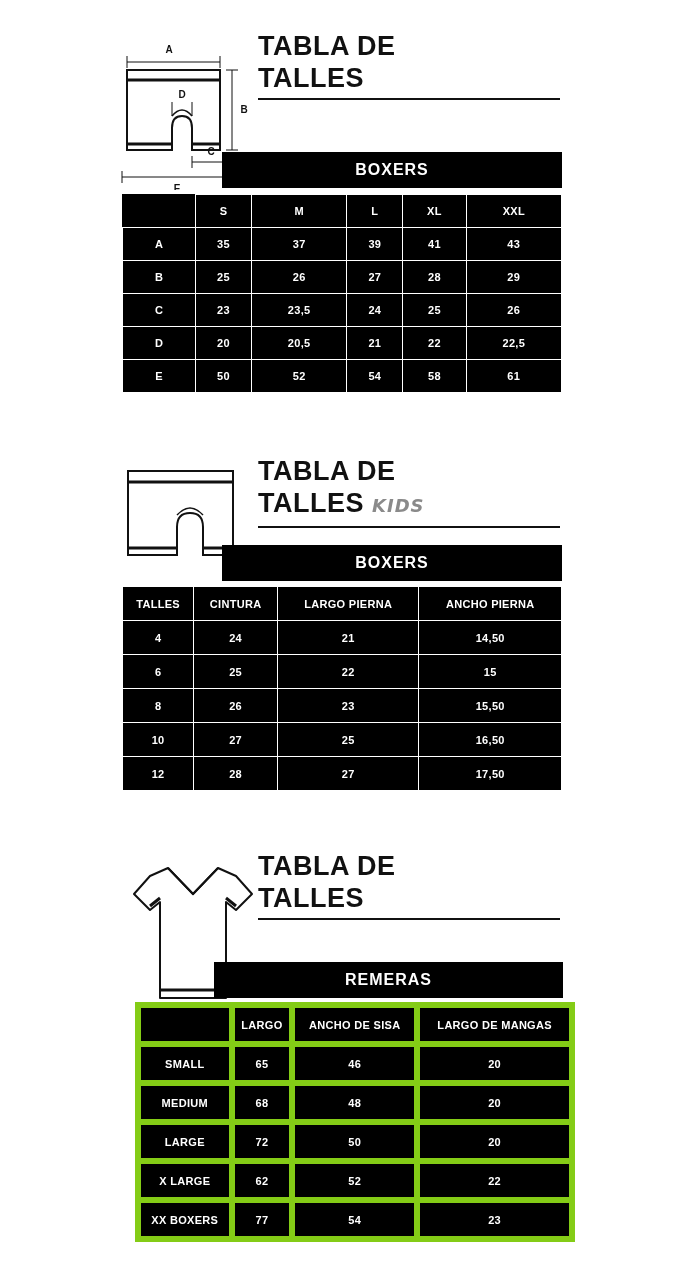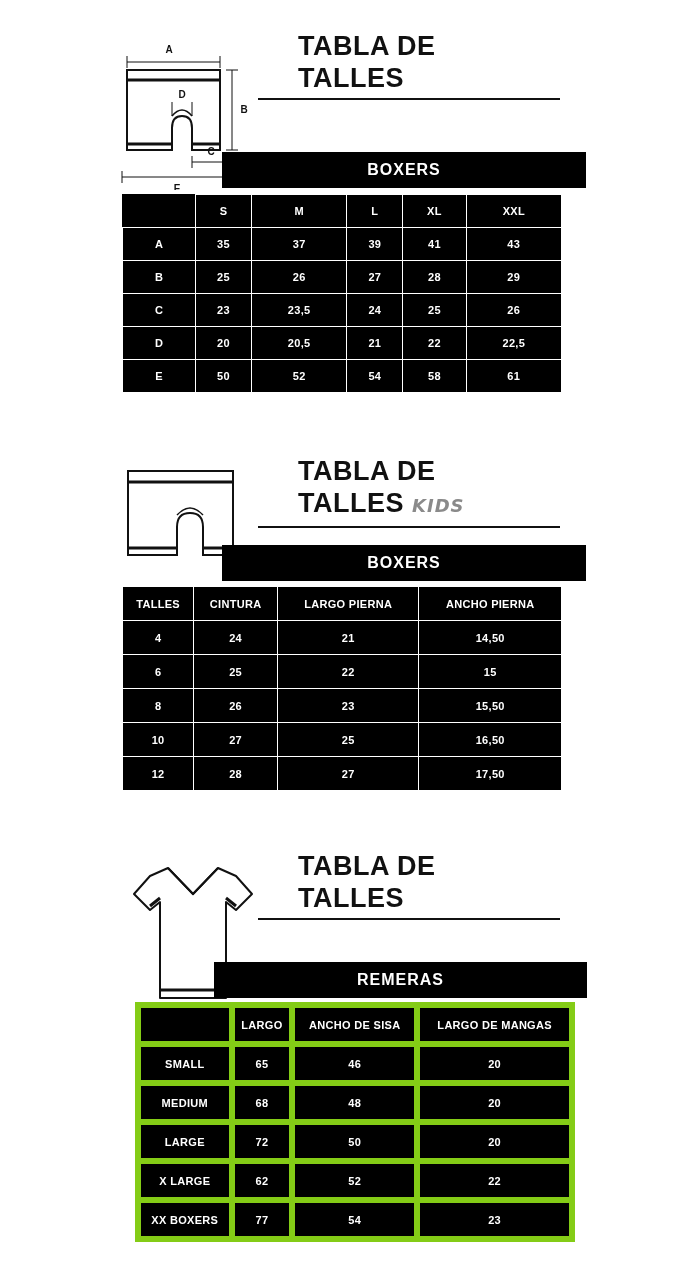--- a/index.html
+++ b/index.html
@@ -45,21 +45,20 @@
     top: 0;
     width: 310px;
   }
   .title-line {
     font-size: 27px;
     font-weight: bold;
     letter-spacing: 0.5px;
     line-height: 32px;
     color: #111111;
     text-transform: uppercase;
-    margin-left: 40px;
   }
   .kids-word {
     font-family: "DejaVu Sans", sans-serif;
     font-size: 18px;
     font-weight: bold;
     font-style: italic;
     color: #8a8a8a;
     letter-spacing: 1px;
     margin-left: 8px;
     text-transform: uppercase;
@@ -71,21 +70,21 @@
   }
 
   
   .banner {
     background: #000000;
     color: #ffffff;
     font-size: 16px;
     font-weight: bold;
     letter-spacing: 1px;
     text-align: center;
-    padding: 9px 12px;
+    padding: 9px 0;
   }
 
   
   table {
     border-collapse: collapse;
     font-size: 11px;
   }
   table td, table th {
     text-align: center;
     font-weight: bold;

